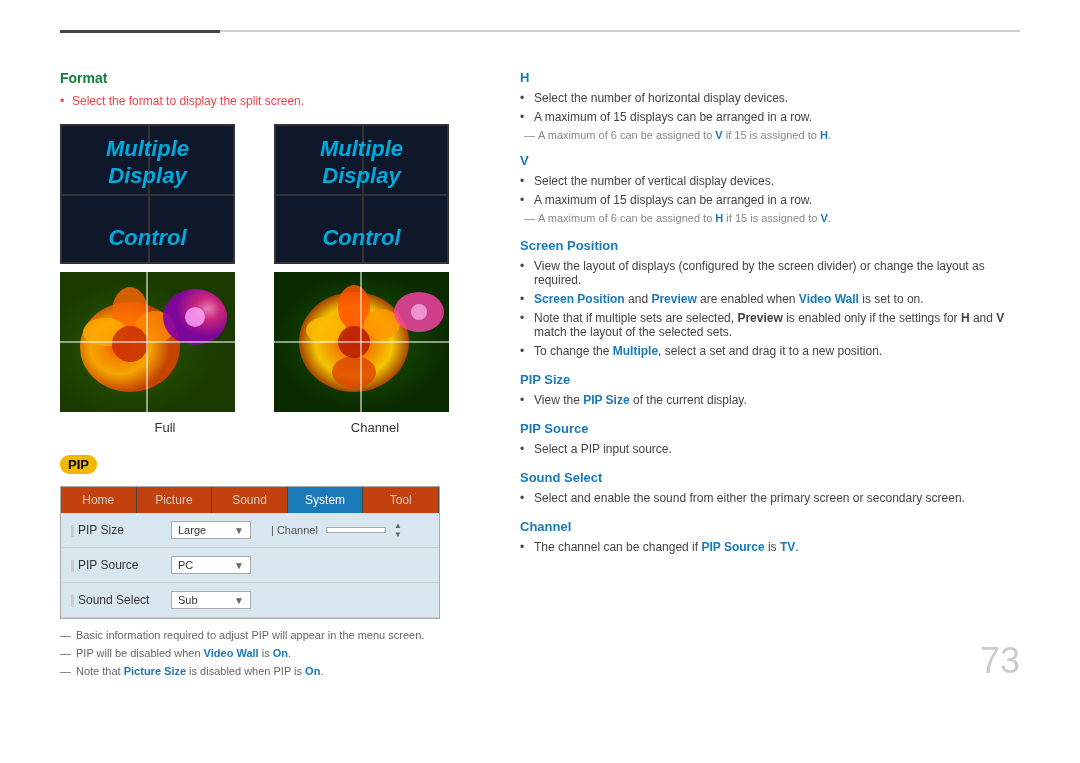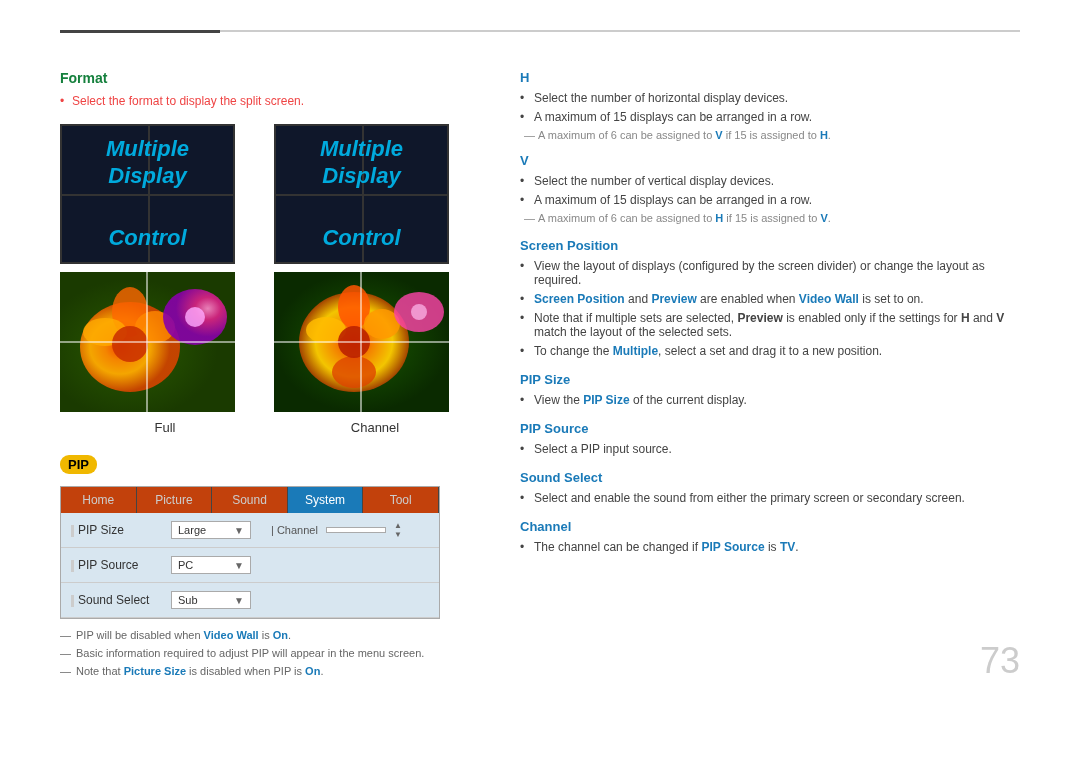--- a/index.html
+++ b/index.html
@@ -501,22 +501,22 @@
               <div class="menu-select">
                 <span>Sub</span>
                 <span class="menu-select-arrow">▼</span>
               </div>
             </div>
           </div>
         </div>
 
         
         <div style="margin-top:10px;">
+          <div class="note-text">Basic information required to adjust PIP will appear in the menu screen.</div>
           <div class="note-text">PIP will be disabled when <span class="note-text-blue">Video Wall</span> is <span class="note-text-blue">On</span>.</div>
-          <div class="note-text">Basic information required to adjust PIP will appear in the menu screen.</div>
           <div class="note-text">Note that <span class="note-text-blue">Picture Size</span> is disabled when PIP is <span class="note-text-blue">On</span>.</div>
         </div>
       </div>
     </div>
 
     <div class="right-col">
 
       <div class="right-section-letter">H</div>
       <div class="right-bullet">Select the number of horizontal display devices.</div>
       <div class="right-bullet">A maximum of 15 displays can be arranged in a row.</div>

